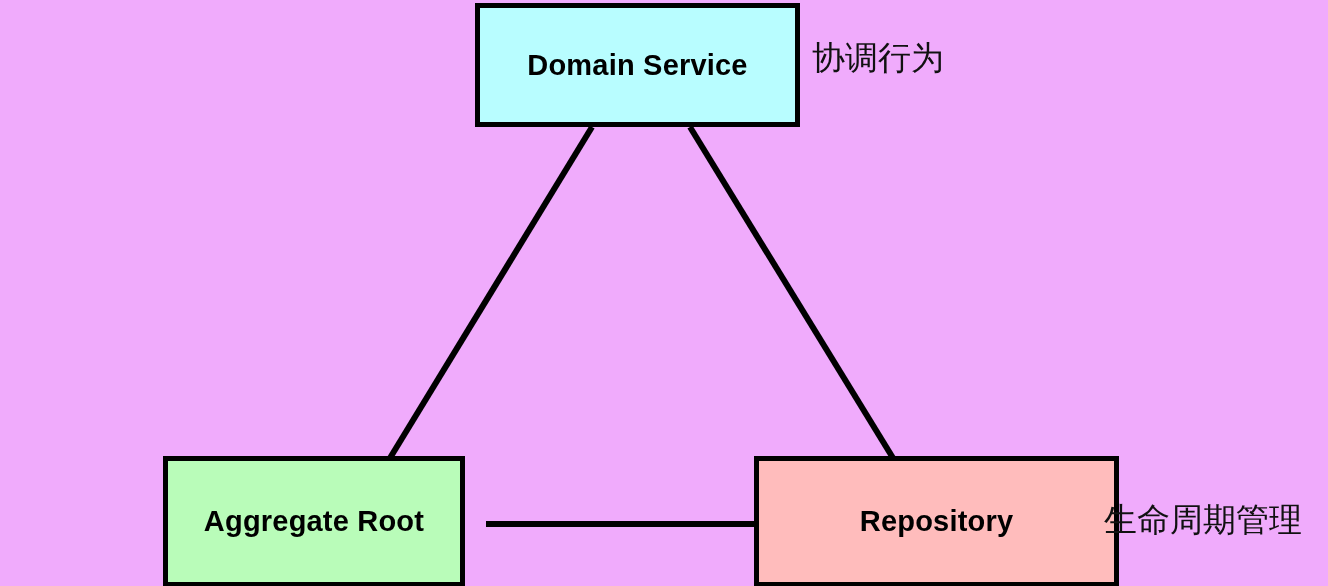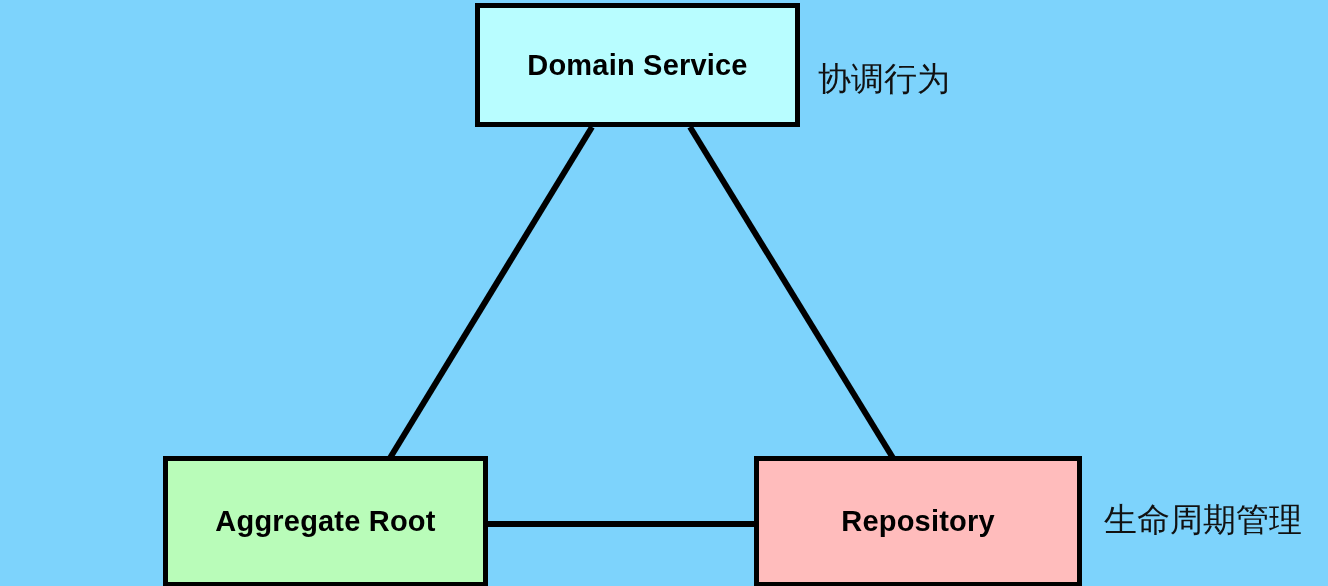--- a/index.html
+++ b/index.html
@@ -8,21 +8,21 @@
     padding: 0;
     background: #ffffff;
   }
   body {
     font-family: "Liberation Sans", "DejaVu Sans", sans-serif;
   }
   #canvas {
     position: relative;
     width: 1328px;
     height: 586px;
-    background: #7dd3fc;
+    background: #f0abfc;
     overflow: hidden;
   }
   .edge-layer {
     position: absolute;
     left: 0;
     top: 0;
     width: 1328px;
     height: 586px;
   }
   .node {
@@ -53,33 +53,32 @@
   
   #node-domain-service {
     left: 475px;
     top: 3px;
     width: 325px;
     height: 124px;
   }
   #node-aggregate-root {
     left: 163px;
     top: 456px;
-    width: 325px;
+    width: 302px;
     height: 131px;
   }
   #node-repository {
     left: 754px;
     top: 456px;
-    width: 328px;
+    width: 365px;
     height: 131px;
   }
   #annotation-coordinate {
     left: 812px;
-    top: 62px;
-    margin-left: 6px;
+    top: 41px;
   }
   #annotation-domain-behavior {
     left: 7px;
     top: 503px;
   }
   #annotation-lifecycle {
     left: 1104px;
     top: 503px;
     text-align: center;
   }

